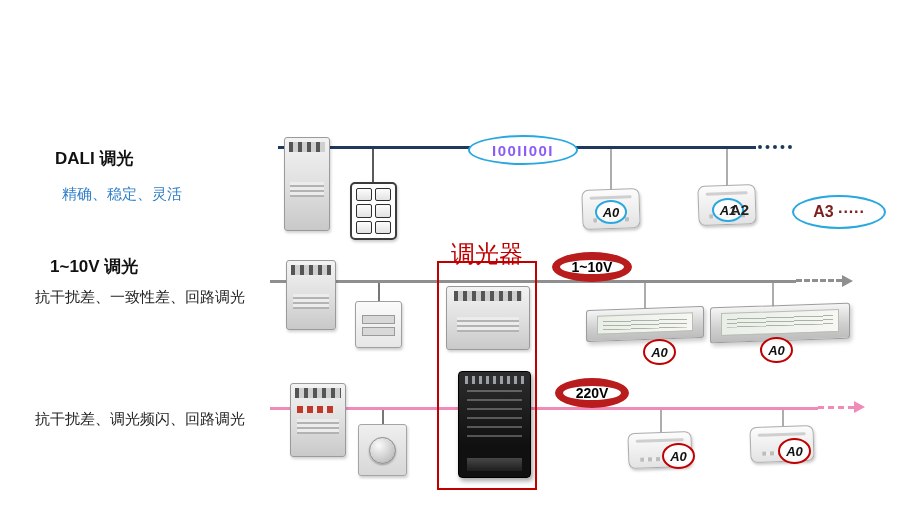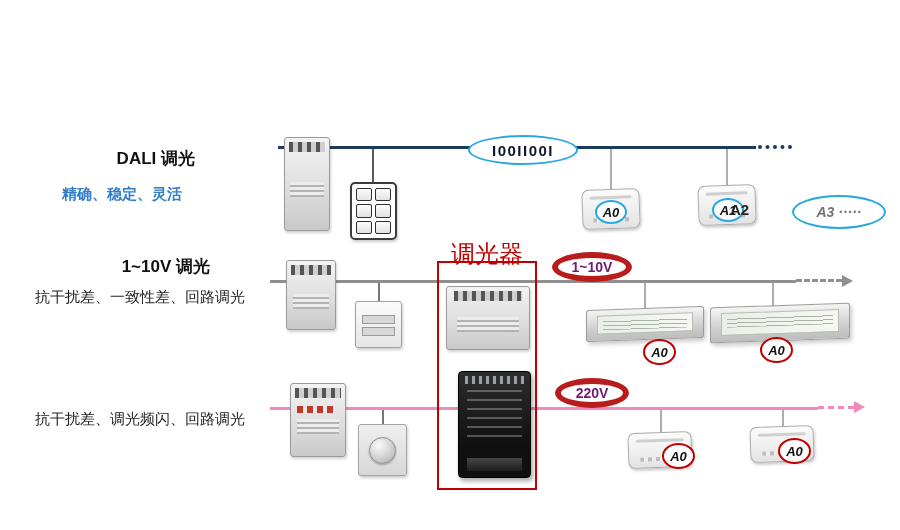--- a/index.html
+++ b/index.html
@@ -3,23 +3,23 @@
 <meta charset="utf-8">
 <style>
   html,body { margin:0; padding:0; background:#ffffff; }
   body { font-family:"Liberation Sans","DejaVu Sans",sans-serif; }
   #canvas { position:relative; width:900px; height:530px; background:#ffffff; overflow:hidden; }
   #canvas * { box-sizing:border-box; }
   i { display:block; position:absolute; font-style:normal; }
 
   .title { position:absolute; left:20px; top:26px; width:864px; font-size:21px; font-weight:600; color:#1a1a1a; line-height:1.3; }
 
-  .row-label { position:absolute; font-size:17px; font-weight:bold; color:#111; text-align:right; }
+  .row-label { position:absolute; font-size:17px; font-weight:bold; color:#111; text-align:left; }
   .row-sub { position:absolute; font-size:15px; color:#222; text-align:center; }
-  .row-sub.blue { color:#2f7ec7;font-weight:bold; }
+  .row-sub.blue { color:#2f7ec7; }
 
   .bus { position:absolute; z-index:1; }
   .dots { position:absolute; z-index:1; height:0; }
   .arr { position:absolute; z-index:1; width:0; height:0; border:6px solid transparent; border-right:0; }
 
   .stub { position:absolute; z-index:1; width:2px; }
 
   .device { position:absolute; z-index:2; }
 
   
@@ -52,22 +52,22 @@
   .ballast-long .bl-lines { left:16px; right:16px; top:10px; height:10px; background:repeating-linear-gradient(0deg,#aab4a6 0 1px,transparent 1px 4px); }
 
   
   .black-box { background:linear-gradient(180deg,#2d2d2d,#101010 70%); border:1px solid #000; border-radius:4px; box-shadow:2px 3px 5px rgba(0,0,0,.35); }
   .black-box .bb-top { left:6px; right:6px; top:4px; height:8px; background:repeating-linear-gradient(90deg,#9aa0a6 0 3px,#2e2e2e 3px 7px); }
   .black-box .bb-rows { left:8px; right:8px; top:18px; height:52px; background:repeating-linear-gradient(180deg,rgba(255,255,255,.28) 0 2px,transparent 2px 9px); }
   .black-box .bb-foot { left:8px; right:8px; bottom:6px; height:13px; background:linear-gradient(180deg,#474747,#1e1e1e); }
 
   
   .bubble { position:absolute; z-index:4; border-radius:50%; background:#ffffff; display:flex; align-items:center; justify-content:center; font-weight:bold; }
-  .bubble.blue { border:2px solid #29a8e0; color:#0f172a; }
-  .bubble.pink { border:6px solid #b91c1c; color:#701a75; }
+  .bubble.blue { border:2px solid #29a8e0; color:#8b5cf6; }
+  .bubble.pink { border:8px solid #b91c1c; color:#000000; }
   .sig { font-size:15px; letter-spacing:1.5px; }
   .badge { position:absolute; z-index:4; border-radius:50%; display:flex; align-items:center; justify-content:center; font-size:13px; font-weight:bold; color:#111; background:rgba(255,255,255,.88);font-style:italic; }
   .badge.blue { border:2px solid #29a8e0; }
   .badge.red { border:2px solid #c00000; }
   .plain-badge { position:absolute; z-index:4; font-size:15px; font-weight:bold; color:#222; }
 
   
   .red-frame { position:absolute; z-index:5; border:2px solid #c00000; background:transparent; }
   .red-label { position:absolute; z-index:5; font-size:24px; font-weight:normal; color:#c00000; text-align:center; }
 </style>
@@ -99,21 +99,21 @@
 
   <div class="stub" style="left:610px; top:149px; height:42px; background:#adadad;"></div>
   <div class="device ballast-sm" style="left:582px; top:189px; width:58px; height:40px;"></div>
   <div class="badge blue" style="left:595px; top:200px; width:32px; height:24px;">A0</div>
 
   <div class="stub" style="left:726px; top:149px; height:38px; background:#adadad;"></div>
   <div class="device ballast-sm" style="left:698px; top:185px; width:58px; height:40px;"></div>
   <div class="badge blue" style="left:712px; top:198px; width:32px; height:24px;">A1</div>
 
   <div class="plain-badge" style="left:730px; top:201px;">A2</div>
-  <div class="bubble blue" style="left:792px; top:195px; width:94px; height:34px; font-size:14px; color:#737373;font-style:italic;">A3 ·····</div>
+  <div class="bubble blue" style="left:792px; top:195px; width:94px; height:34px; font-size:16px; color:#7f1d1d;">A3 ·····</div>
 
   <div class="row-label" style="left:50px; top:255px; width:160px;">1~10V 调光</div>
   <div class="row-sub" style="left:8px; top:288px; width:264px;">抗干扰差、一致性差、回路调光</div>
 
   <div class="bus" style="left:270px; top:280px; width:526px; height:3px; background:#8f8f8f;"></div>
   <div class="dots" style="left:796px; top:279px; width:46px; border-top:3px dashed #8f8f8f;"></div>
   <div class="arr" style="left:842px; top:275px; border-left:11px solid #8f8f8f;"></div>
 
   <div class="device din" style="left:286px; top:260px; width:50px; height:70px;"></div>
 

